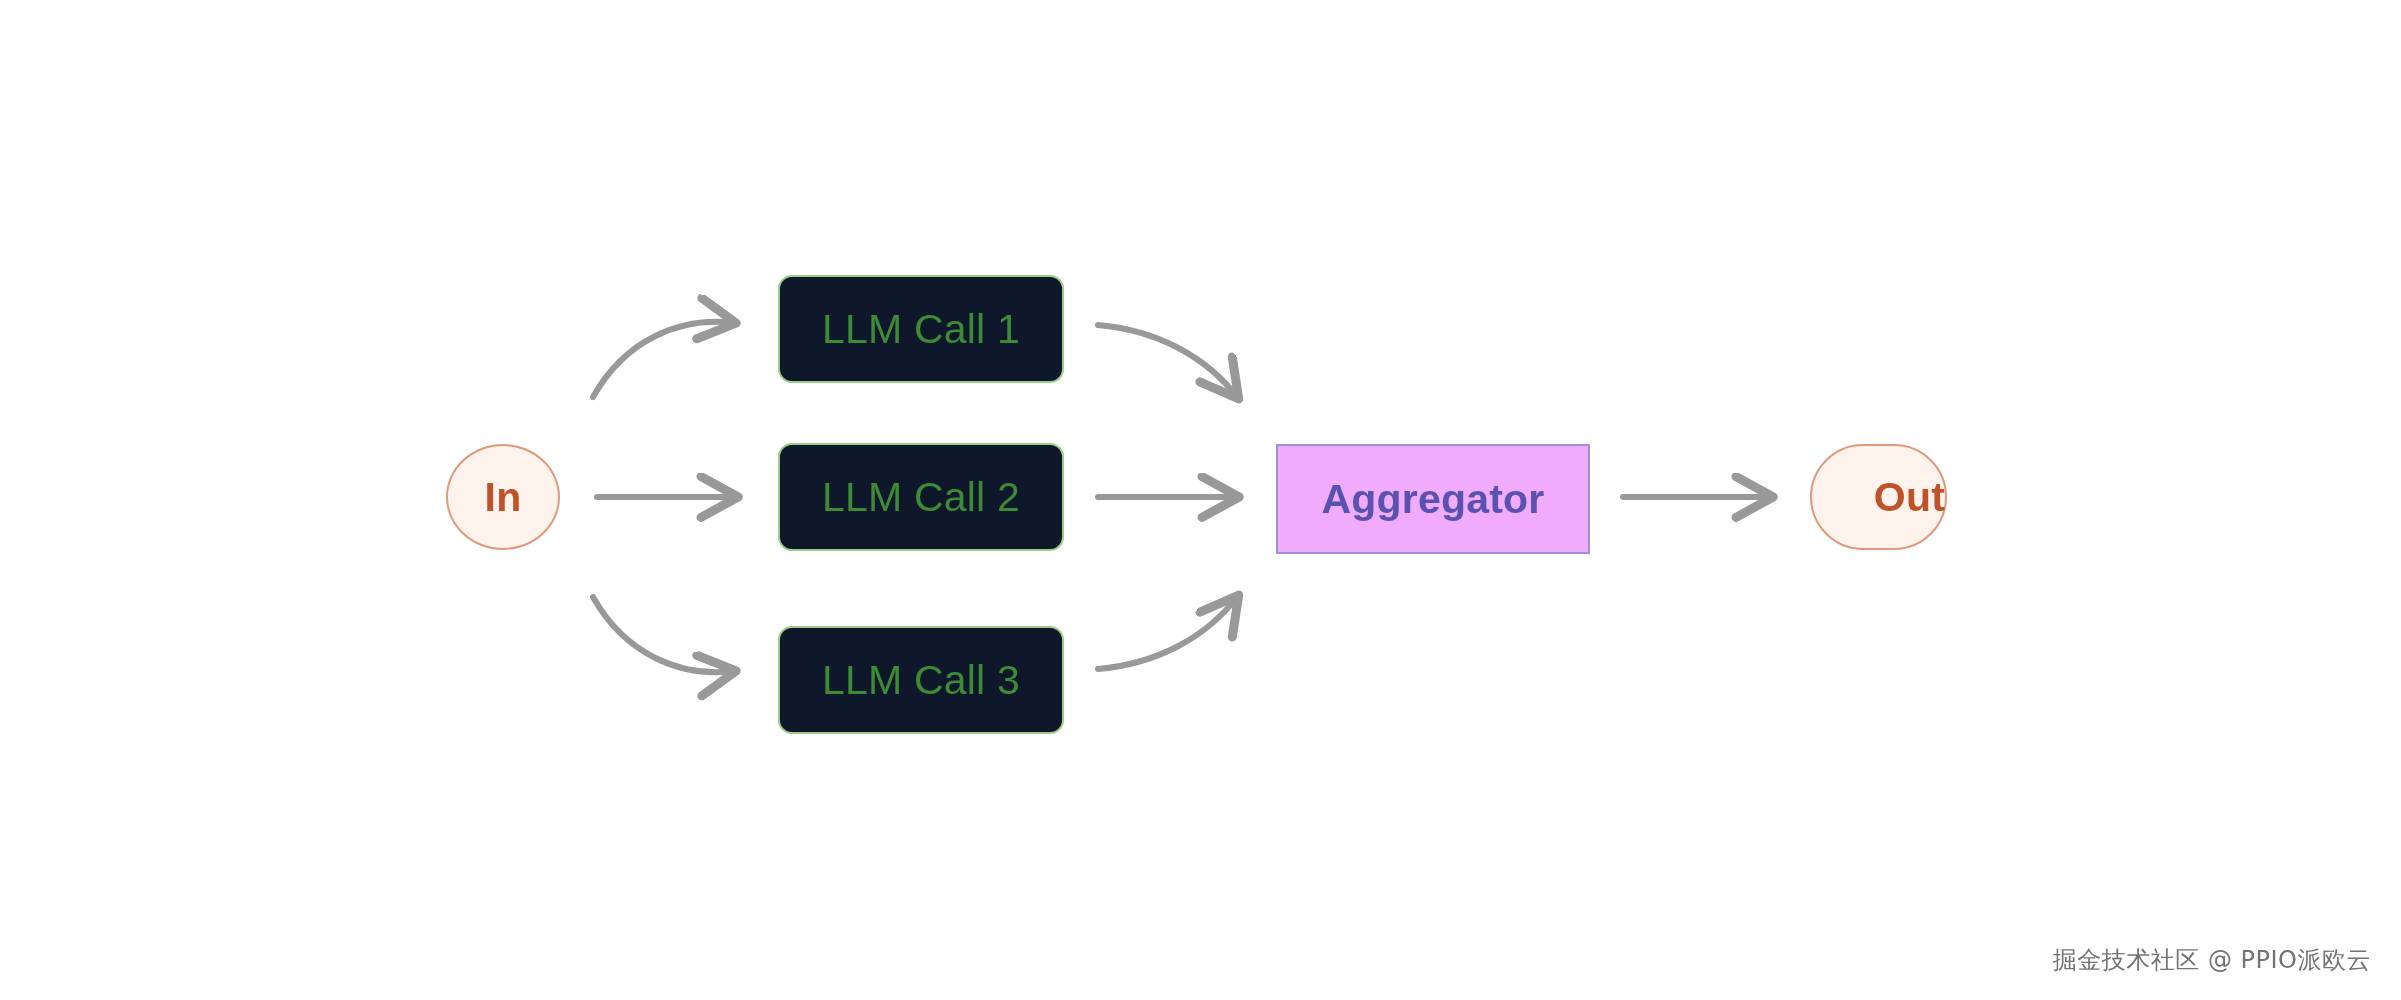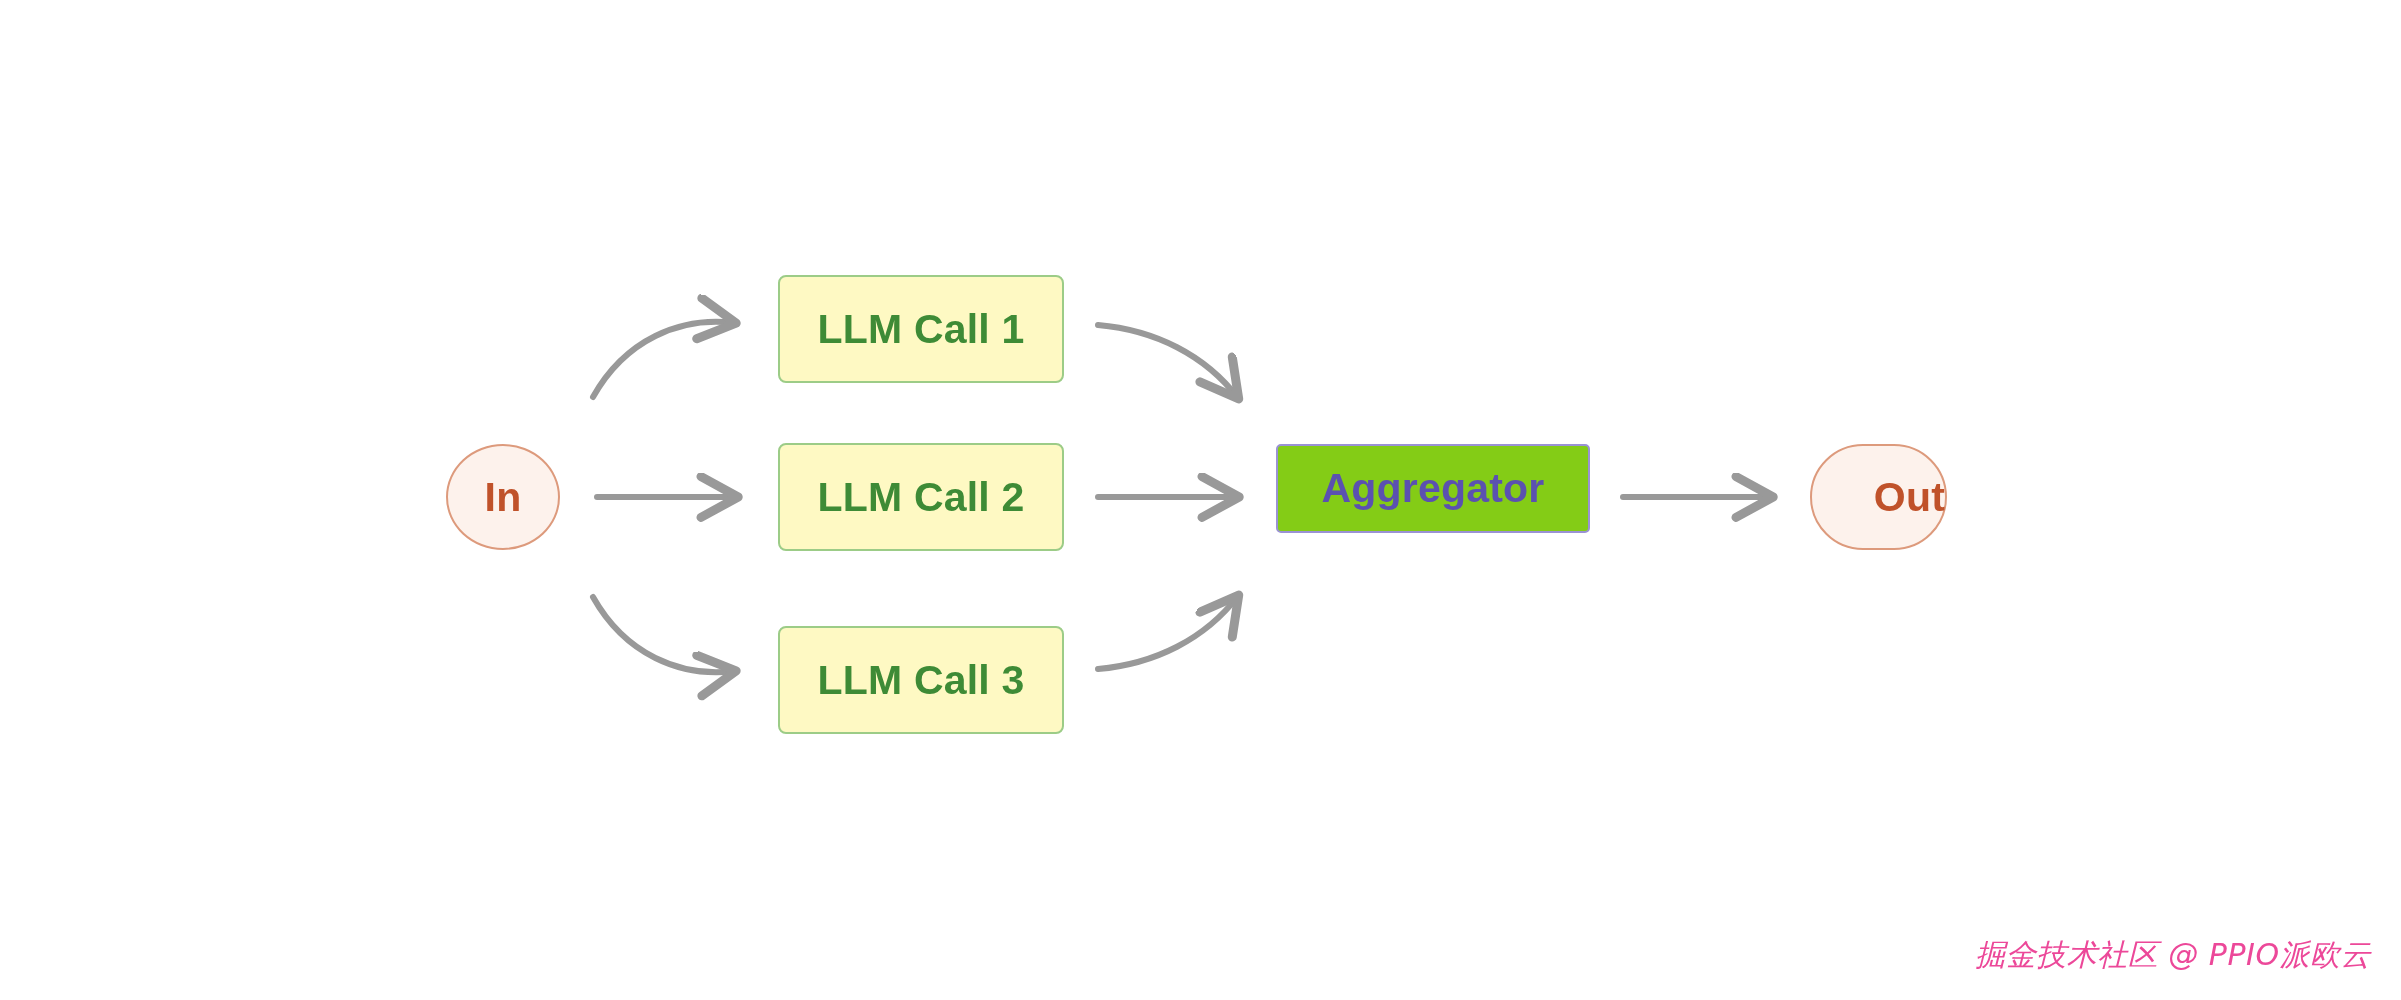--- a/index.html
+++ b/index.html
@@ -59,59 +59,58 @@
     left: 1810px;
     top: 444px;
     width: 137px;
     height: 106px;
     border-radius: 53px;
     justify-content: flex-end;
   }
 
   
   .node--process {
-    background: #fef9c3;
+    background: #0f172a;
     border: 2px solid #9ccc87;
     color: #3e8b36;
     font-size: 41px;
-    font-weight: 700;
+    font-weight: 400;
     width: 286px;
     height: 108px;
     left: 778px;
-    border-radius: 8px;
+    border-radius: 14px;
   }
   .node--call1 { top: 275px; }
   .node--call2 { top: 443px; }
   .node--call3 { top: 610px; margin-top: 16px; }
 
   
   .node--aggregator {
     left: 1276px;
     top: 444px;
     width: 314px;
-    height: 89px;
-    background: #84cc16;
+    height: 110px;
+    background: #f0abfc;
     border: 2px solid #9a92d4;
     color: #5b51b0;
     font-size: 41px;
     font-weight: 700;
-    border-radius: 5px;
+    border-radius: 0;
   }
 
   
   .watermark {
     position: absolute;
     right: 30px;
     bottom: 24px;
-    font-size: 30px;
-    color: #ec4899;
+    font-size: 24px;
+    color: #737373;
     font-family: "DejaVu Sans", "Liberation Sans", sans-serif;
     letter-spacing: 0.5px;
     white-space: nowrap;
-    font-style: italic;
   }
 </style>
 </head>
 <body>
 
 <div id="canvas">
 
   <svg id="edges" viewBox="0 0 2401 1000" width="2401" height="1000" xmlns="http://www.w3.org/2000/svg">
     <defs>
 

